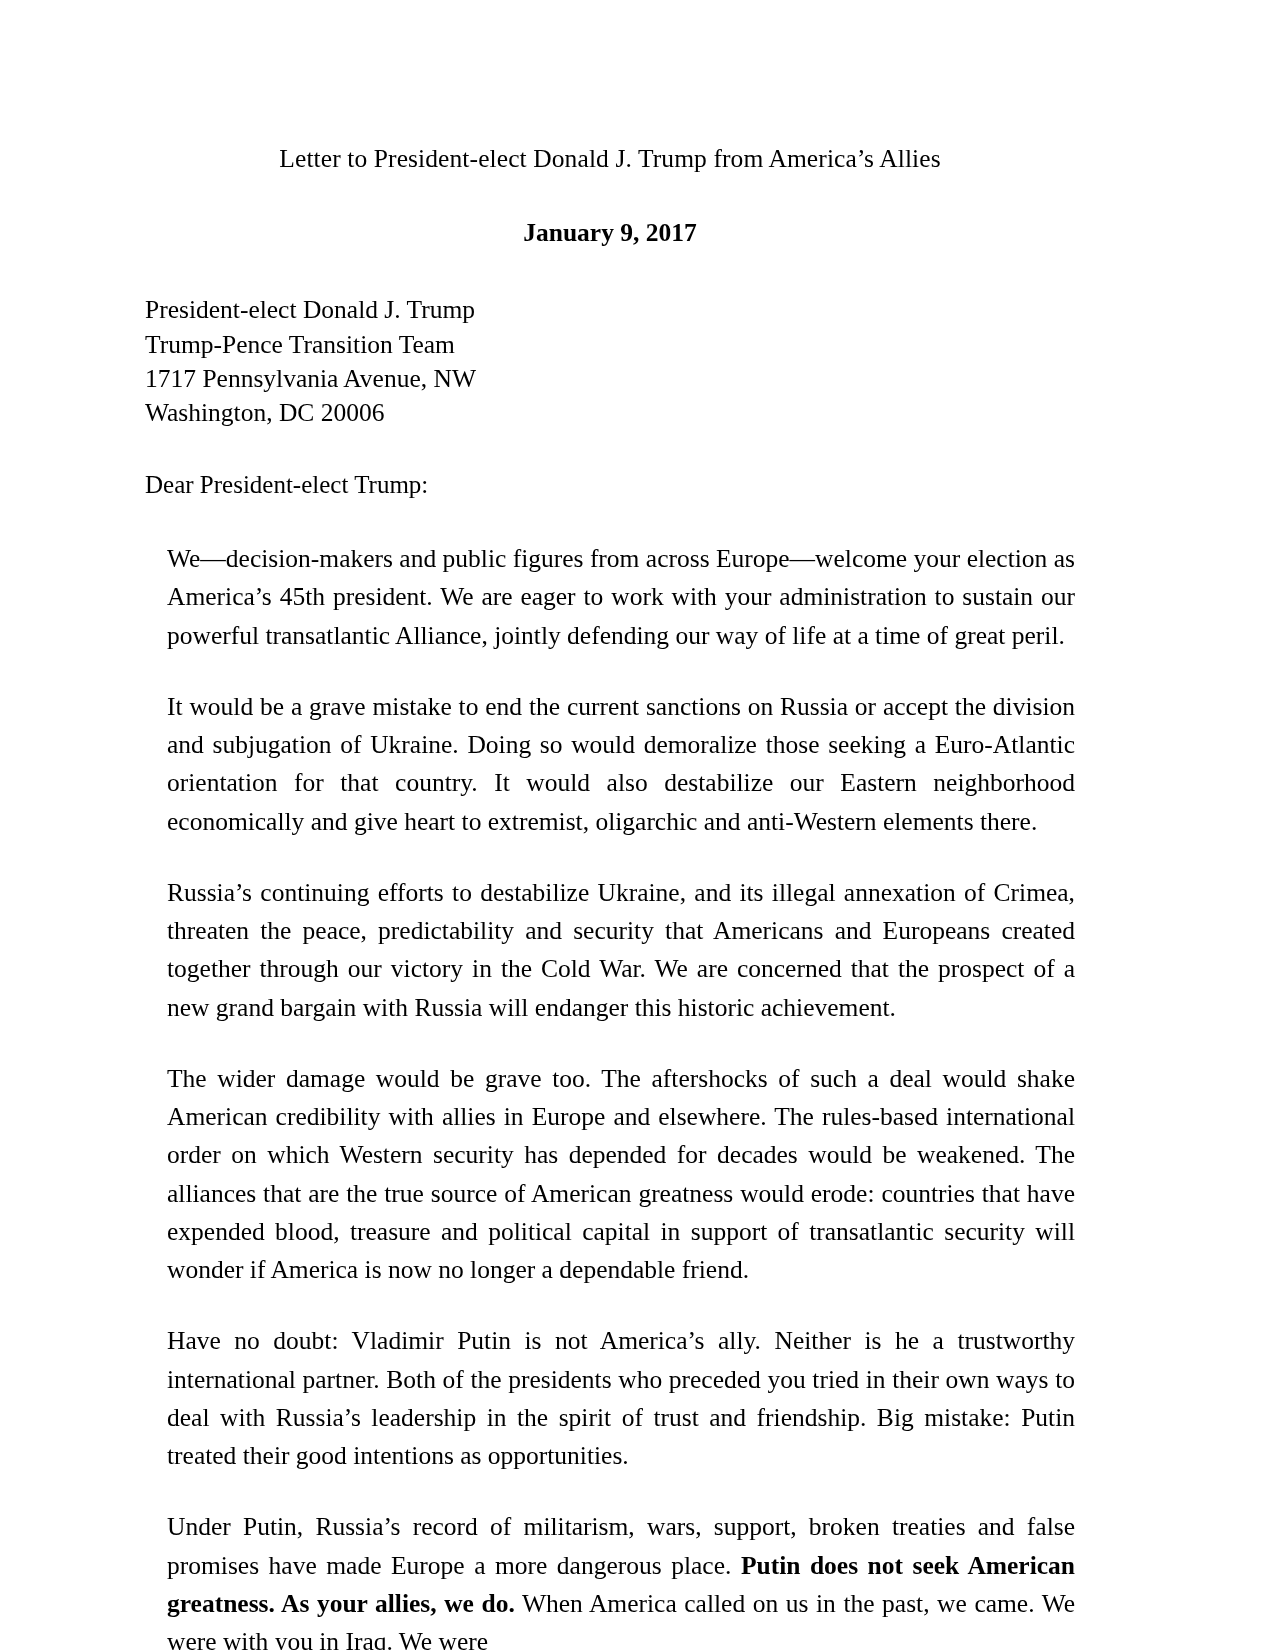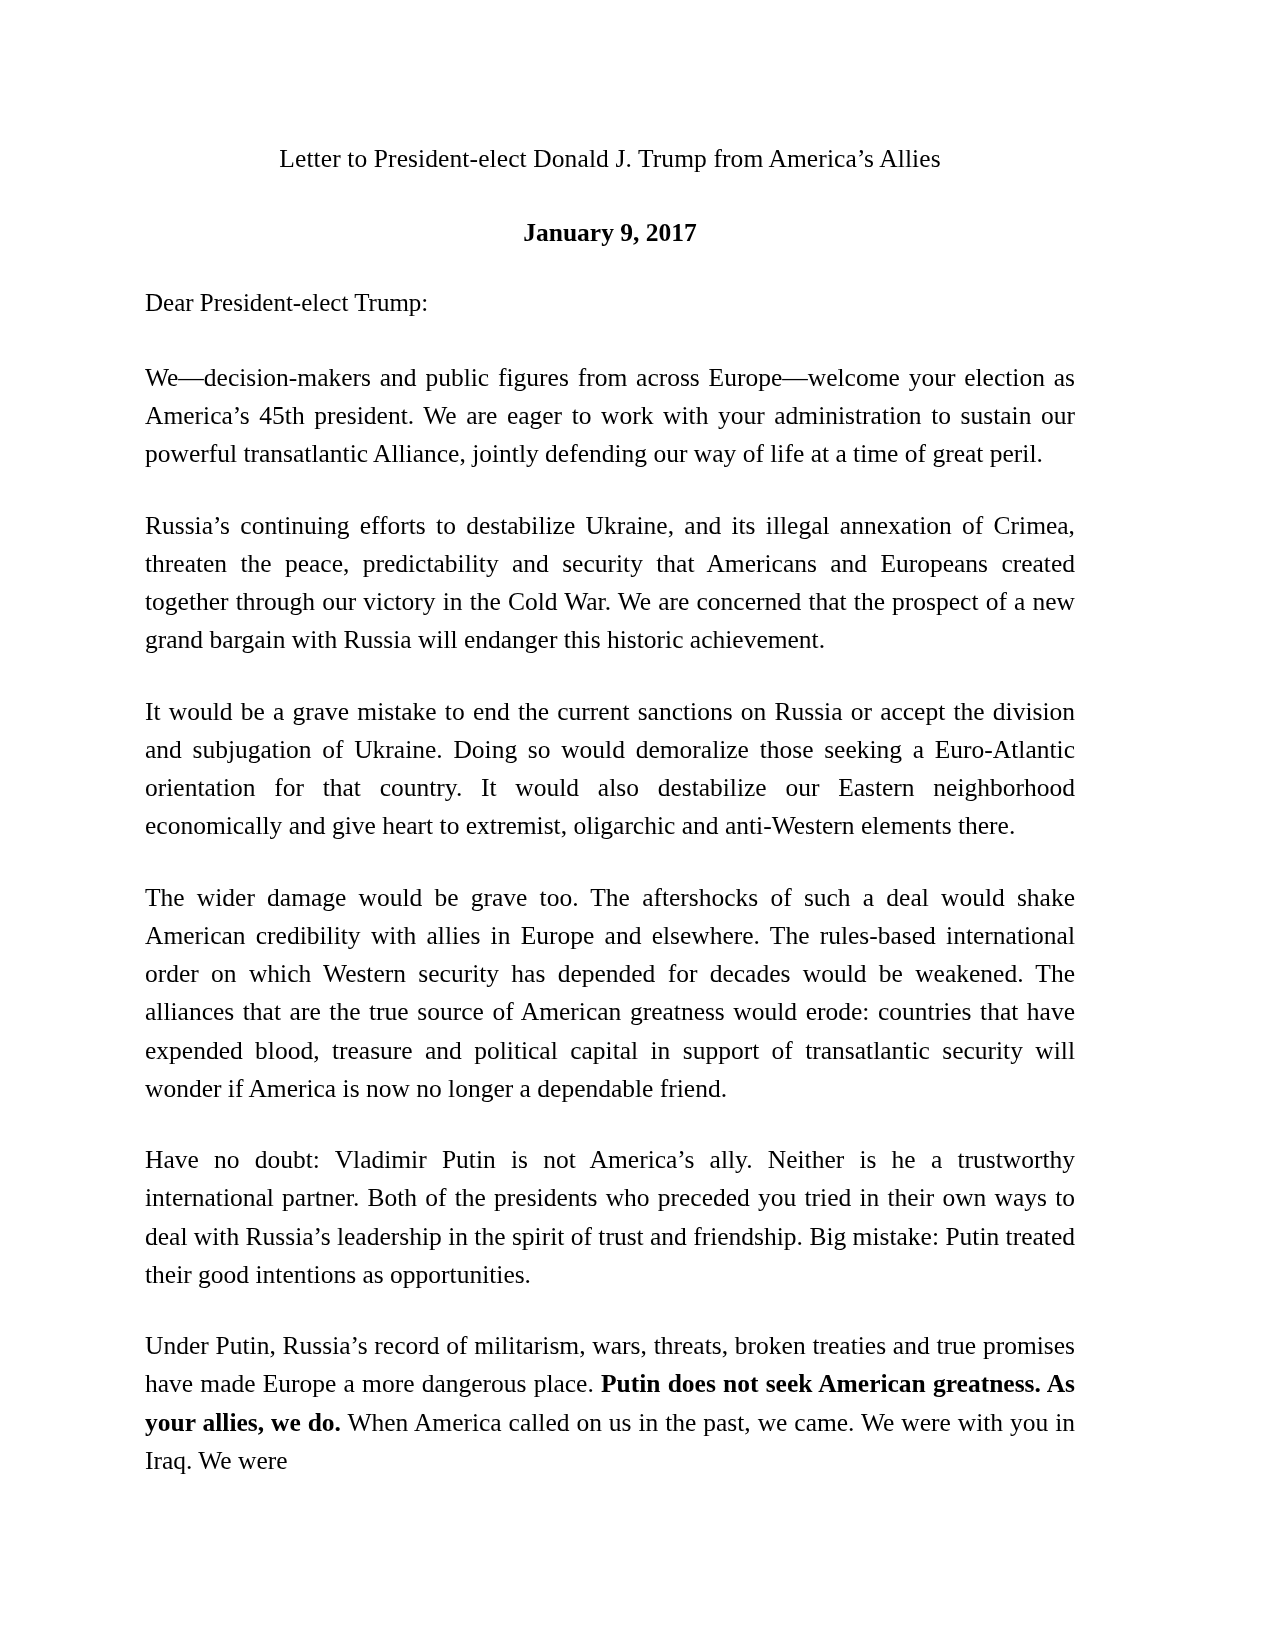--- a/index.html
+++ b/index.html
@@ -57,20 +57,21 @@
     font-size: 25px;
     line-height: 1.345;
   }
   .body-par {
     margin-top: 33px;
     font-size: 25.5px;
     line-height: 1.5;
     text-align: justify;
     text-justify: inter-word;
     hyphens: none;
+    margin-left: 22px;
   }
   .body-par:first-of-type {
     margin-top: 0;
   }
   .body-par b {
     font-weight: bold;
   }
   .par-wrap > .body-par:first-child {
     margin-top: 39px;
   }
@@ -78,26 +79,32 @@
 </head>
 <body>
 
 <div class="page">
   <div class="content">
 
     <div class="doc-title">Letter to President-elect Donald J. Trump from America’s Allies</div>
 
     <div class="doc-date">January 9, 2017</div>
 
+    <div class="address-block">
+      <span class="address-line">President-elect Donald J. Trump</span>
+      <span class="address-line">Trump-Pence Transition Team</span>
+      <span class="address-line">1717 Pennsylvania Avenue, NW</span>
+      <span class="address-line">Washington, DC 20006</span>
+    </div>
 
     <div class="salutation">Dear President-elect Trump:</div>
 
     <div class="par-wrap">
       <p class="body-par">We—decision-makers and public figures from across Europe—welcome your election as America’s 45th president. We are eager to work with your administration to sustain our powerful transatlantic Alliance, jointly defending our way of life at a time of great peril.</p>
+      <p class="body-par">It would be a grave mistake to end the current sanctions on Russia or accept the division and subjugation of Ukraine. Doing so would demoralize those seeking a Euro-Atlantic orientation for that country. It would also destabilize our Eastern neighborhood economically and give heart to extremist, oligarchic and anti-Western elements there.</p>
       <p class="body-par">Russia’s continuing efforts to destabilize Ukraine, and its illegal annexation of Crimea, threaten the peace, predictability and security that Americans and Europeans created together through our victory in the Cold War. We are concerned that the prospect of a new grand bargain with Russia will endanger this historic achievement.</p>
-      <p class="body-par">It would be a grave mistake to end the current sanctions on Russia or accept the division and subjugation of Ukraine. Doing so would demoralize those seeking a Euro-Atlantic orientation for that country. It would also destabilize our Eastern neighborhood economically and give heart to extremist, oligarchic and anti-Western elements there.</p>
       <p class="body-par">The wider damage would be grave too. The aftershocks of such a deal would shake American credibility with allies in Europe and elsewhere. The rules-based international order on which Western security has depended for decades would be weakened. The alliances that are the true source of American greatness would erode: countries that have expended blood, treasure and political capital in support of transatlantic security will wonder if America is now no longer a dependable friend.</p>
       <p class="body-par">Have no doubt: Vladimir Putin is not America’s ally. Neither is he a trustworthy international partner. Both of the presidents who preceded you tried in their own ways to deal with Russia’s leadership in the spirit of trust and friendship. Big mistake: Putin treated their good intentions as opportunities.</p>
-      <p class="body-par"><span>Under Putin, Russia’s record of militarism, wars, threats, broken treaties and true promises have made Europe a more dangerous place. </span><b>Putin does not seek American greatness. As your allies, we do.</b><span> When America called on us in the past, we came. We were with you in Iraq. We were</span></p>
+      <p class="body-par"><span>Under Putin, Russia’s record of militarism, wars, support, broken treaties and false promises have made Europe a more dangerous place. </span><b>Putin does not seek American greatness. As your allies, we do.</b><span> When America called on us in the past, we came. We were with you in Iraq. We were</span></p>
     </div>
 
   </div>
 </div>
 
 </body></html>

